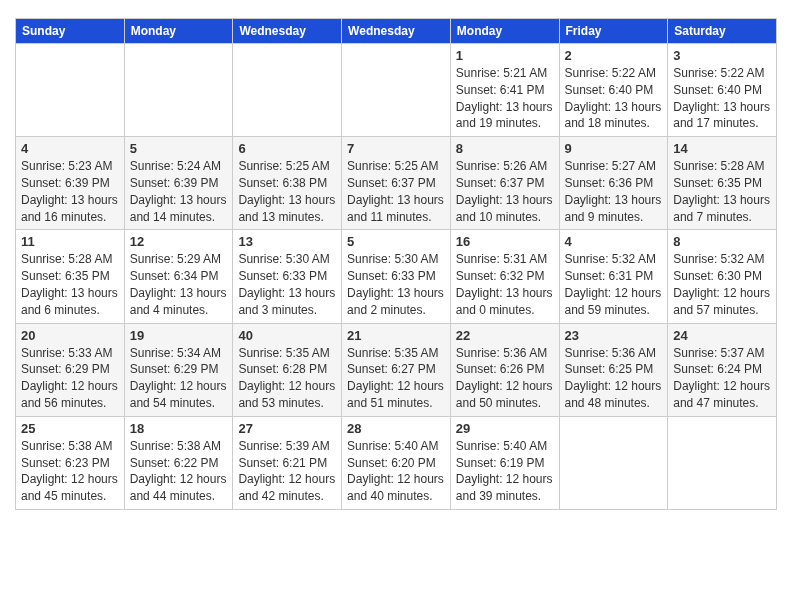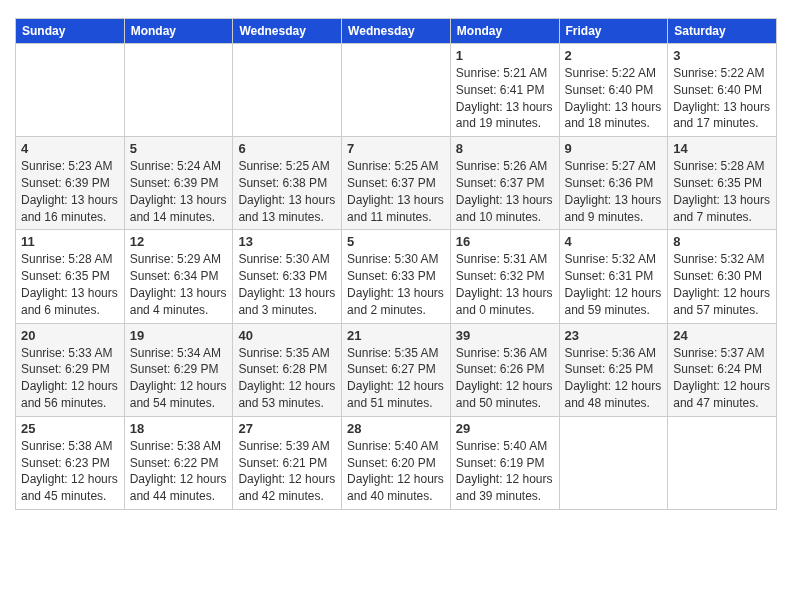--- a/index.html
+++ b/index.html
@@ -201,21 +201,21 @@
         </td>
         <td>
           <span class="day-number">40</span>
           <div class="day-info">Sunrise: 5:35 AM<br>Sunset: 6:28 PM<br>Daylight: 12 hours<br>and 53 minutes.</div>
         </td>
         <td>
           <span class="day-number">21</span>
           <div class="day-info">Sunrise: 5:35 AM<br>Sunset: 6:27 PM<br>Daylight: 12 hours<br>and 51 minutes.</div>
         </td>
         <td>
-          <span class="day-number">39</span>
+          <span class="day-number">22</span>
           <div class="day-info">Sunrise: 5:36 AM<br>Sunset: 6:26 PM<br>Daylight: 12 hours<br>and 50 minutes.</div>
         </td>
         <td>
           <span class="day-number">23</span>
           <div class="day-info">Sunrise: 5:36 AM<br>Sunset: 6:25 PM<br>Daylight: 12 hours<br>and 48 minutes.</div>
         </td>
         <td>
           <span class="day-number">24</span>
           <div class="day-info">Sunrise: 5:37 AM<br>Sunset: 6:24 PM<br>Daylight: 12 hours<br>and 47 minutes.</div>
         </td>

